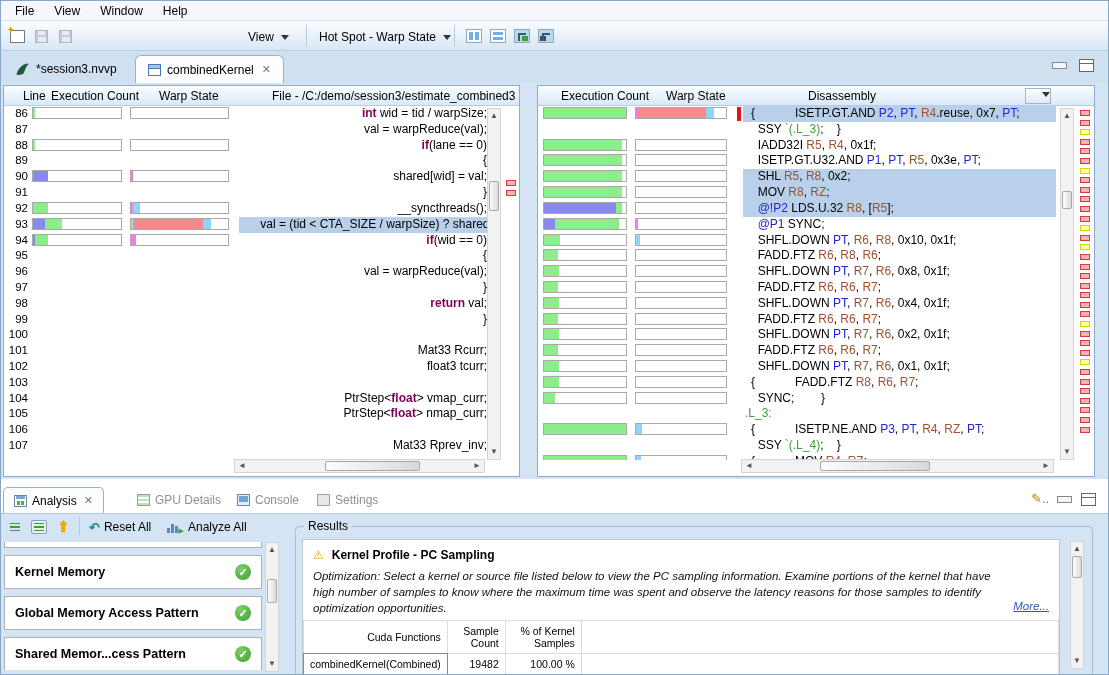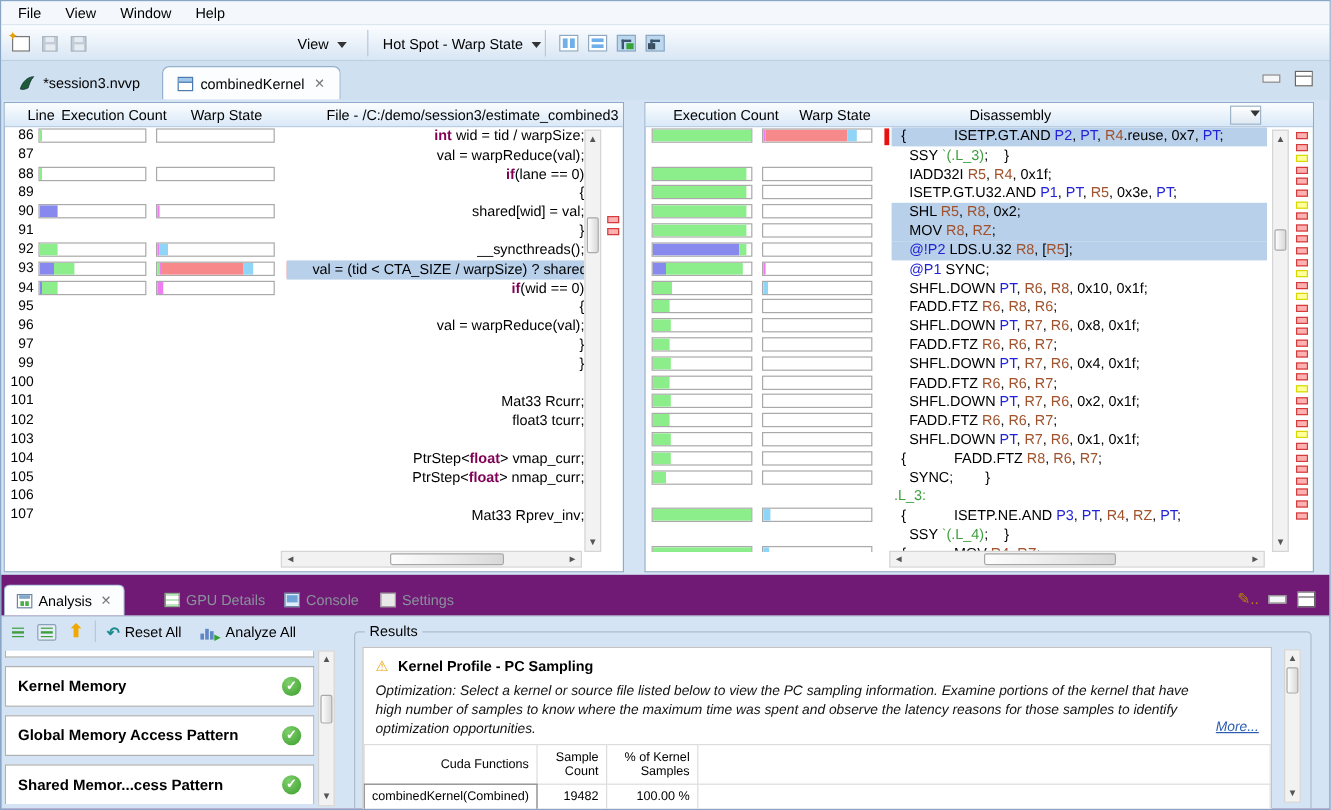--- a/index.html
+++ b/index.html
@@ -67,21 +67,21 @@
   
   .vscroll{position:absolute;top:22px;width:14px;height:352px;background:#f2f2f2;border:1px solid #d5d5d5;}
   .hscroll{position:absolute;height:14px;background:#f2f2f2;border:1px solid #d5d5d5;bottom:3px;}
   .arr{position:absolute;font-size:8px;color:#555;width:100%;text-align:center;line-height:12px;}
   .thumb{position:absolute;background:linear-gradient(90deg,#fdfdfd,#d9d9d9);border:1px solid #a8a8a8;border-radius:2px;}
   .markers{position:absolute;top:24px;width:13px;display:flex;flex-direction:column;gap:3.6px;align-items:center;}
   .mark{width:10px;height:6px;border:1px solid #d23c3c;background:#ffb0b0;}
   .mark.y{border-color:#d8d800;background:#ffff9c;}
 
   
-  #bottom{position:absolute;left:0;top:478px;right:0;bottom:0;background:#701a75;}
+  #bottom{position:absolute;left:0;top:478px;right:0;bottom:0;background:#ffffff;}
   #btabs{position:absolute;left:0;top:8px;right:0;height:26px;}
   .btab{position:absolute;top:0;height:26px;display:flex;align-items:center;gap:5px;padding:0 10px;color:#8a929c;}
   .btab.active{background:#fcfdfe;border:1px solid #96b1cd;border-bottom:none;border-radius:5px 5px 0 0;color:#000;}
   .mini-ico{width:13px;height:12px;border:1px solid #6d87a0;background:#fff;position:relative;}
   .mini-ico.chart:before{content:"";position:absolute;left:1px;top:0;right:1px;height:3px;background:#7fa8cc;}
   .mini-ico.chart:after{content:"";position:absolute;left:2px;bottom:1px;width:3px;height:4px;background:#4ab04a;box-shadow:4px 0 0 #4ab04a;}
   .mini-ico.grid{background:repeating-linear-gradient(#bfe3bf 0 2px,#fff 2px 4px);border-color:#88a888;}
   .mini-ico.console{background:#dfeefc;}
   .mini-ico.console:before{content:"";position:absolute;left:1px;top:1px;right:1px;height:6px;background:#6fa3d8;}
   .mini-ico.gray{background:#e8e8e8;border-color:#a0a0a0;}
@@ -271,20 +271,24 @@
         </div>
         <div class="row">
           <div class="ln">96</div>
           <div class="code scode"><span class="tk-pl">       val = warpReduce(val);</span></div>
         </div>
         <div class="row">
           <div class="ln">97</div>
           <div class="code scode"><span class="tk-pl">    }</span></div>
         </div>
         <div class="row">
+          <div class="ln">98</div>
+          <div class="code scode"><span class="tk-pl">    </span><span class="tk-kw">return</span><span class="tk-pl"> val;</span></div>
+        </div>
+        <div class="row">
           <div class="ln">99</div>
           <div class="code scode"><span class="tk-pl">}</span></div>
         </div>
         <div class="row">
           <div class="ln">100</div>
           <div class="code scode"></div>
         </div>
         <div class="row">
           <div class="ln">101</div>
           <div class="code scode"><span class="tk-pl">    Mat33 Rcurr;</span></div>

